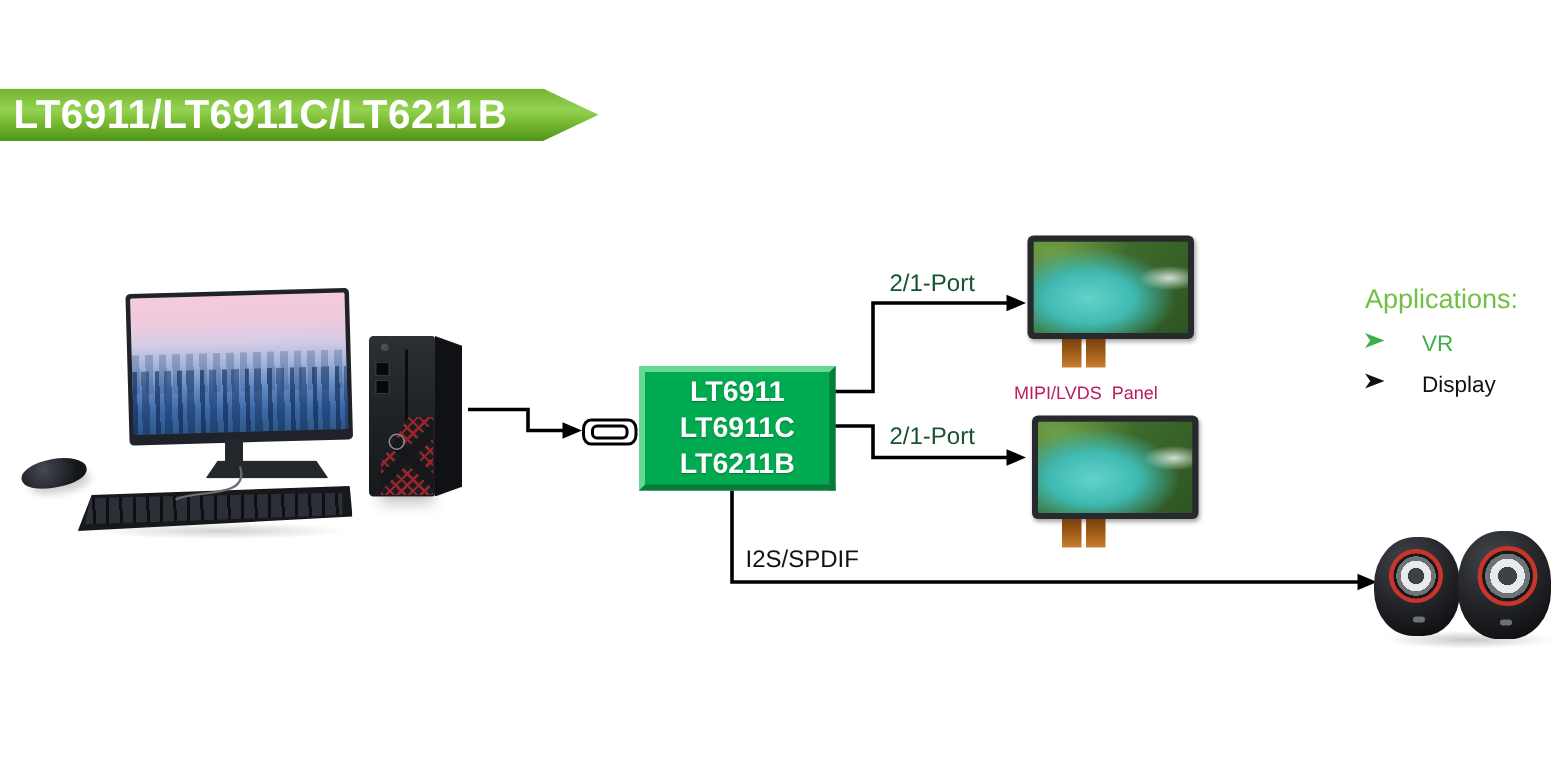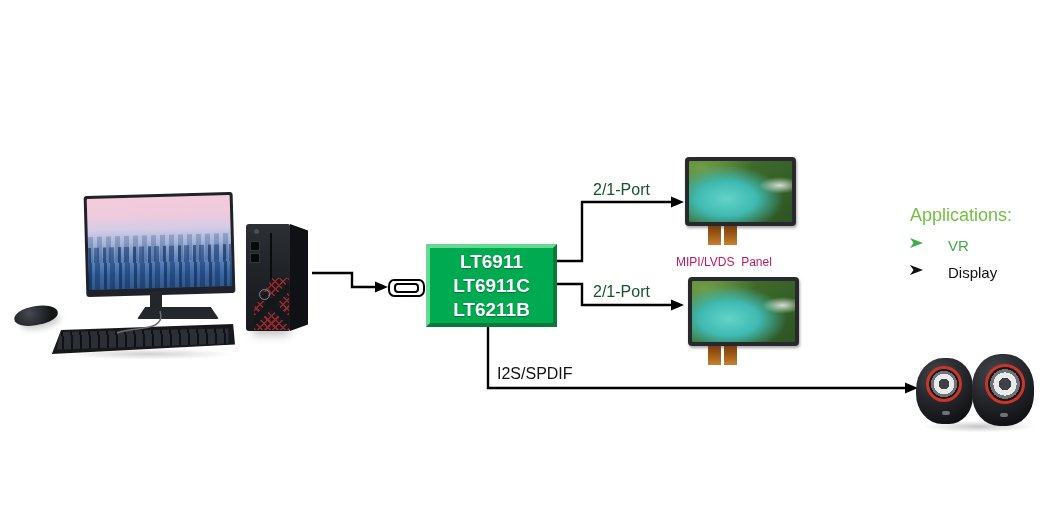--- a/index.html
+++ b/index.html
@@ -109,34 +109,37 @@
   .spk.right{left:56px;top:2px;width:62px;height:72px;border-radius:46% 46% 44% 44%;}
   .driver{position:absolute;border-radius:50%;border:3px solid #c93528;
     background:radial-gradient(circle,#3e4146 0 26%,#e8eaec 26% 48%,#6f7277 48% 62%,#17191b 62% 100%);box-sizing:border-box;}
   .spk.left .driver{left:10px;top:8px;width:36px;height:36px;}
   .spk.right .driver{left:13px;top:10px;width:40px;height:40px;}
   .spk::after{content:"";position:absolute;left:45%;bottom:9px;width:8px;height:4px;border-radius:2px;background:#6e7277;}
   .spk-shadow{position:absolute;left:2px;top:68px;width:122px;height:13px;
     background:radial-gradient(ellipse,rgba(0,0,0,.22),transparent 65%);}
 
   
-  .apps{position:absolute;left:910px;top:189px;margin-top:16px;}
+  .apps{position:absolute;left:910px;top:189px;}
   .apps-title{font-size:18px;margin:0 0 11px 0;}
   .app-row{display:flex;margin-bottom:10px;}
   .bullet-icon{width:14px;height:12px;margin-right:24px;flex:0 0 auto;}
   .app-label{font-size:15px;}
 
   
   .wires{position:absolute;left:0;top:0;pointer-events:none;}
 </style>
 </head>
 <body>
 
 <div class="canvas">
 
+  <div class="banner">
+    <span class="banner-text">LT6911/LT6911C/LT6211B</span>
+  </div>
 
   <div>
     <div class="monitor-screen">
       <div class="monitor-img"></div>
     </div>
     <div class="monitor-stand"></div>
     <div class="monitor-base"></div>
     <div class="tower">
       <div class="tower-front">
         <div class="tower-power"></div>

